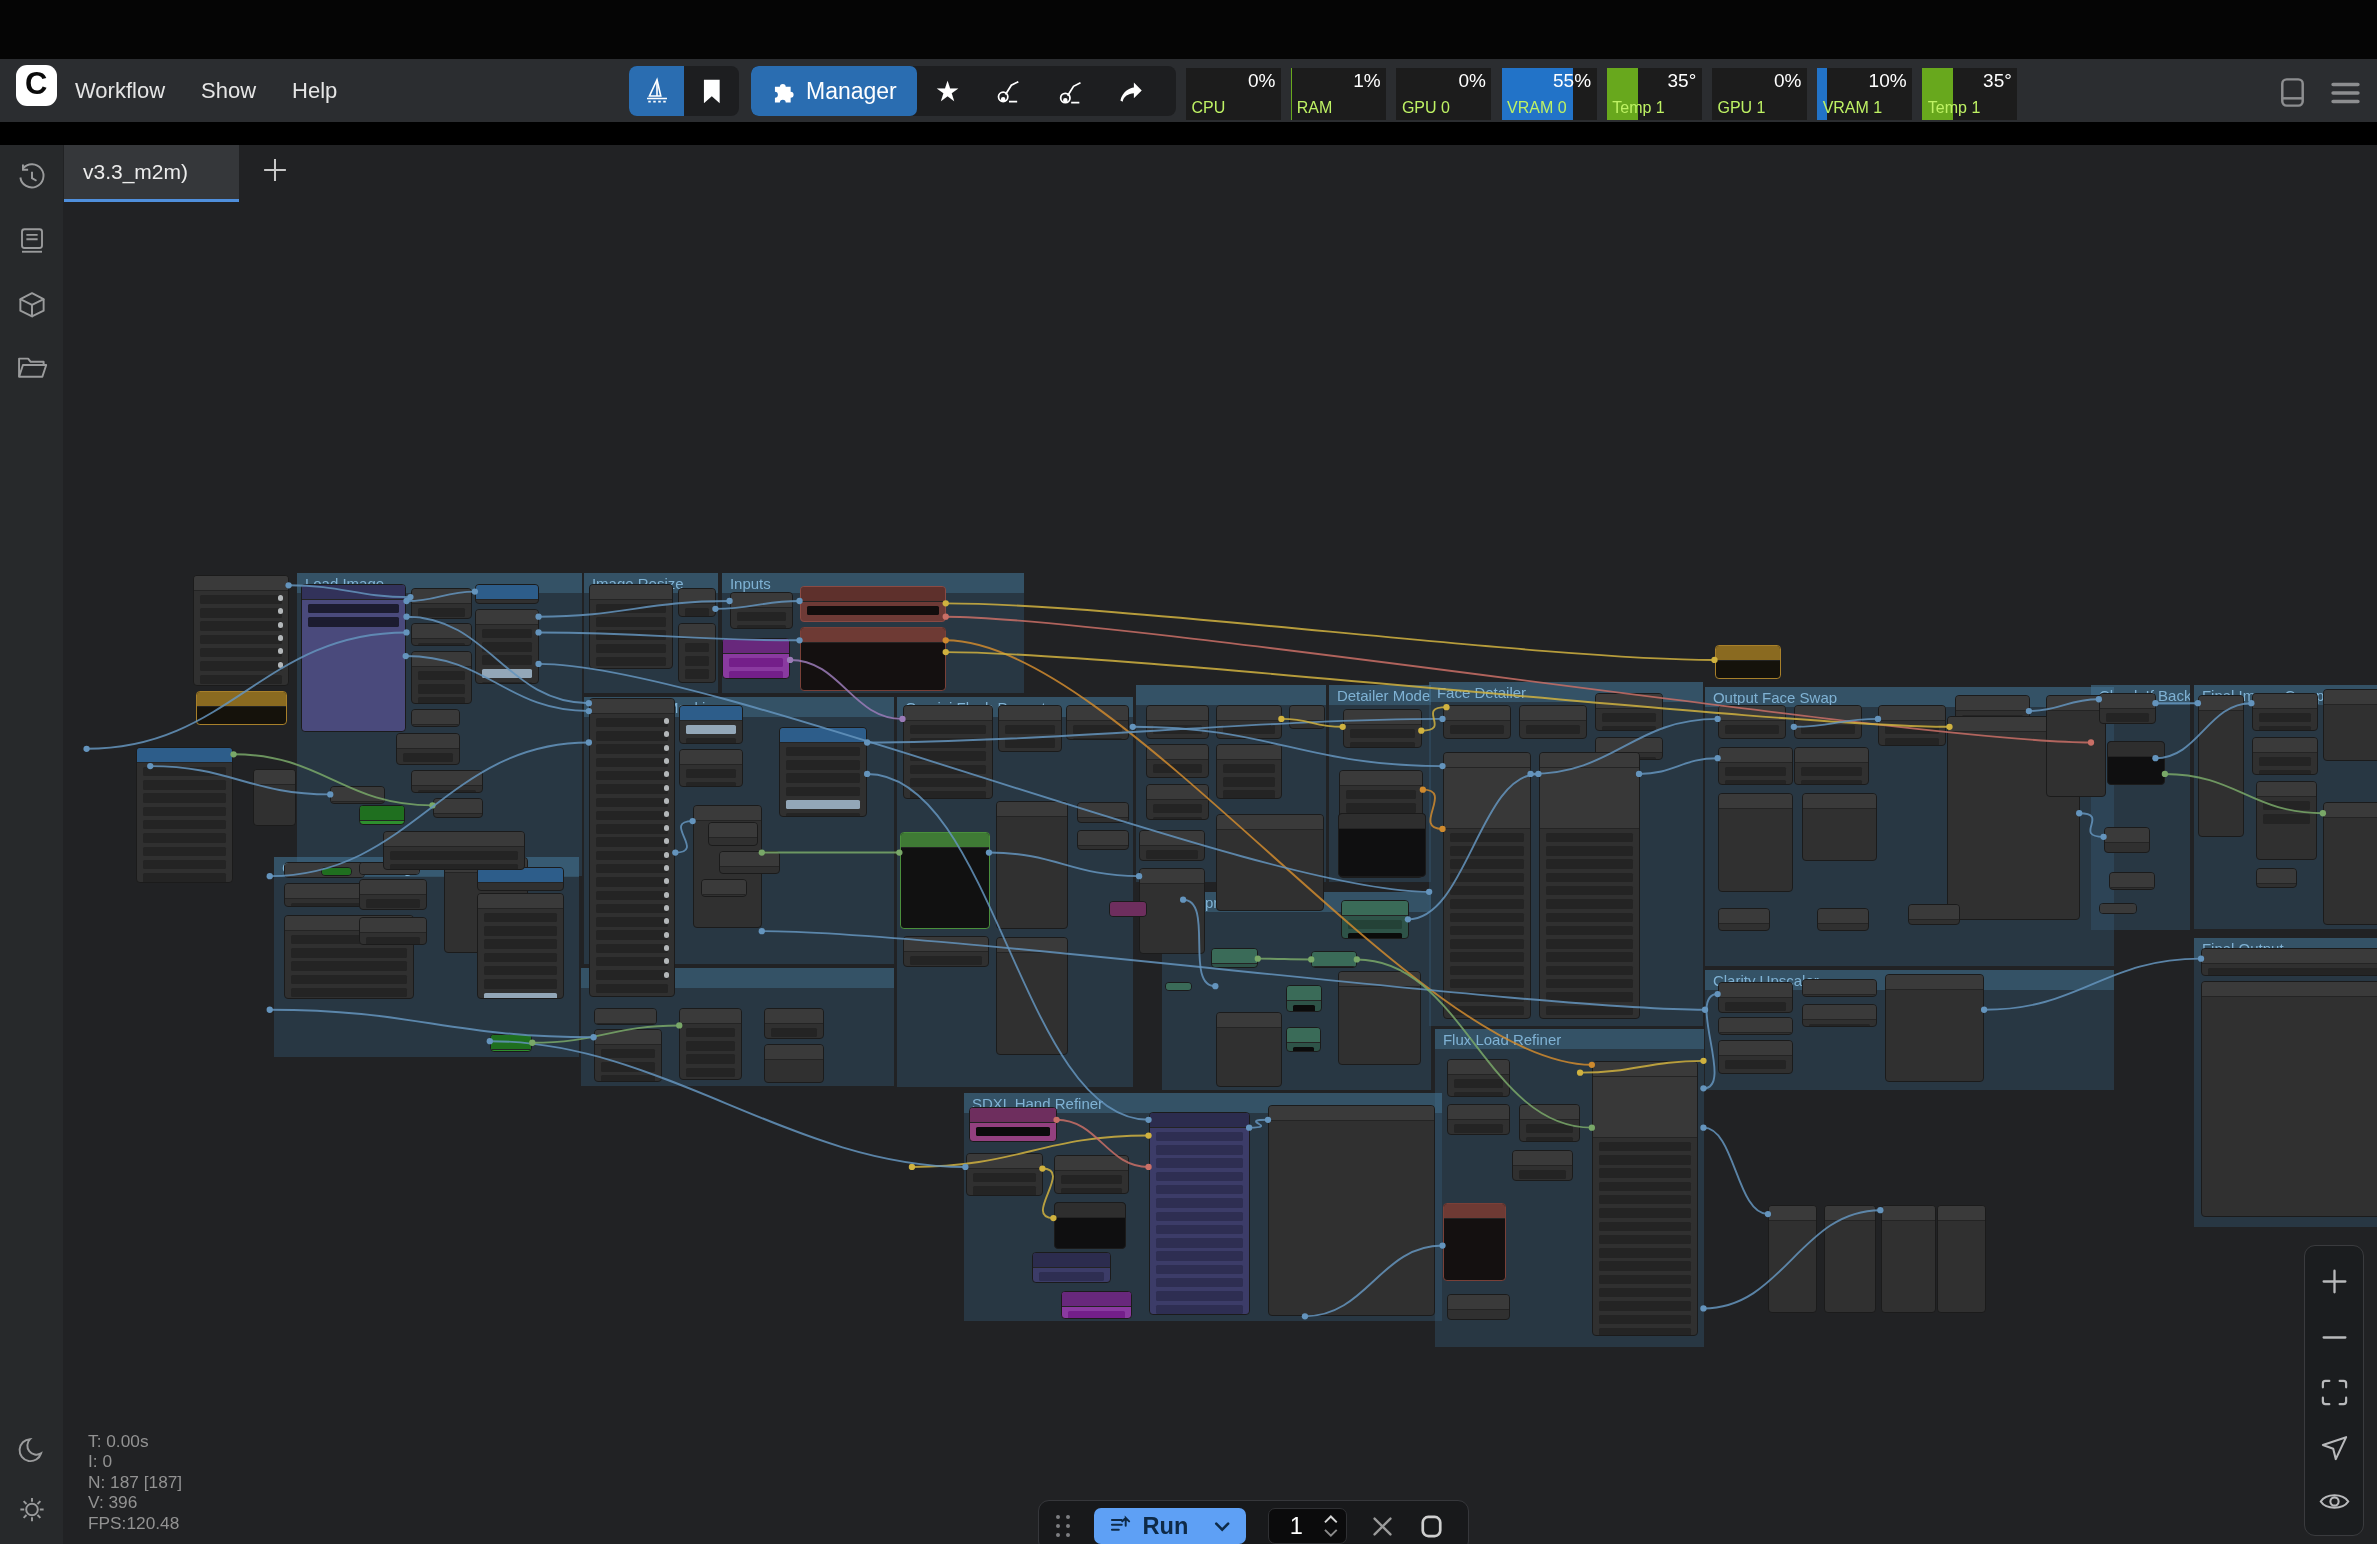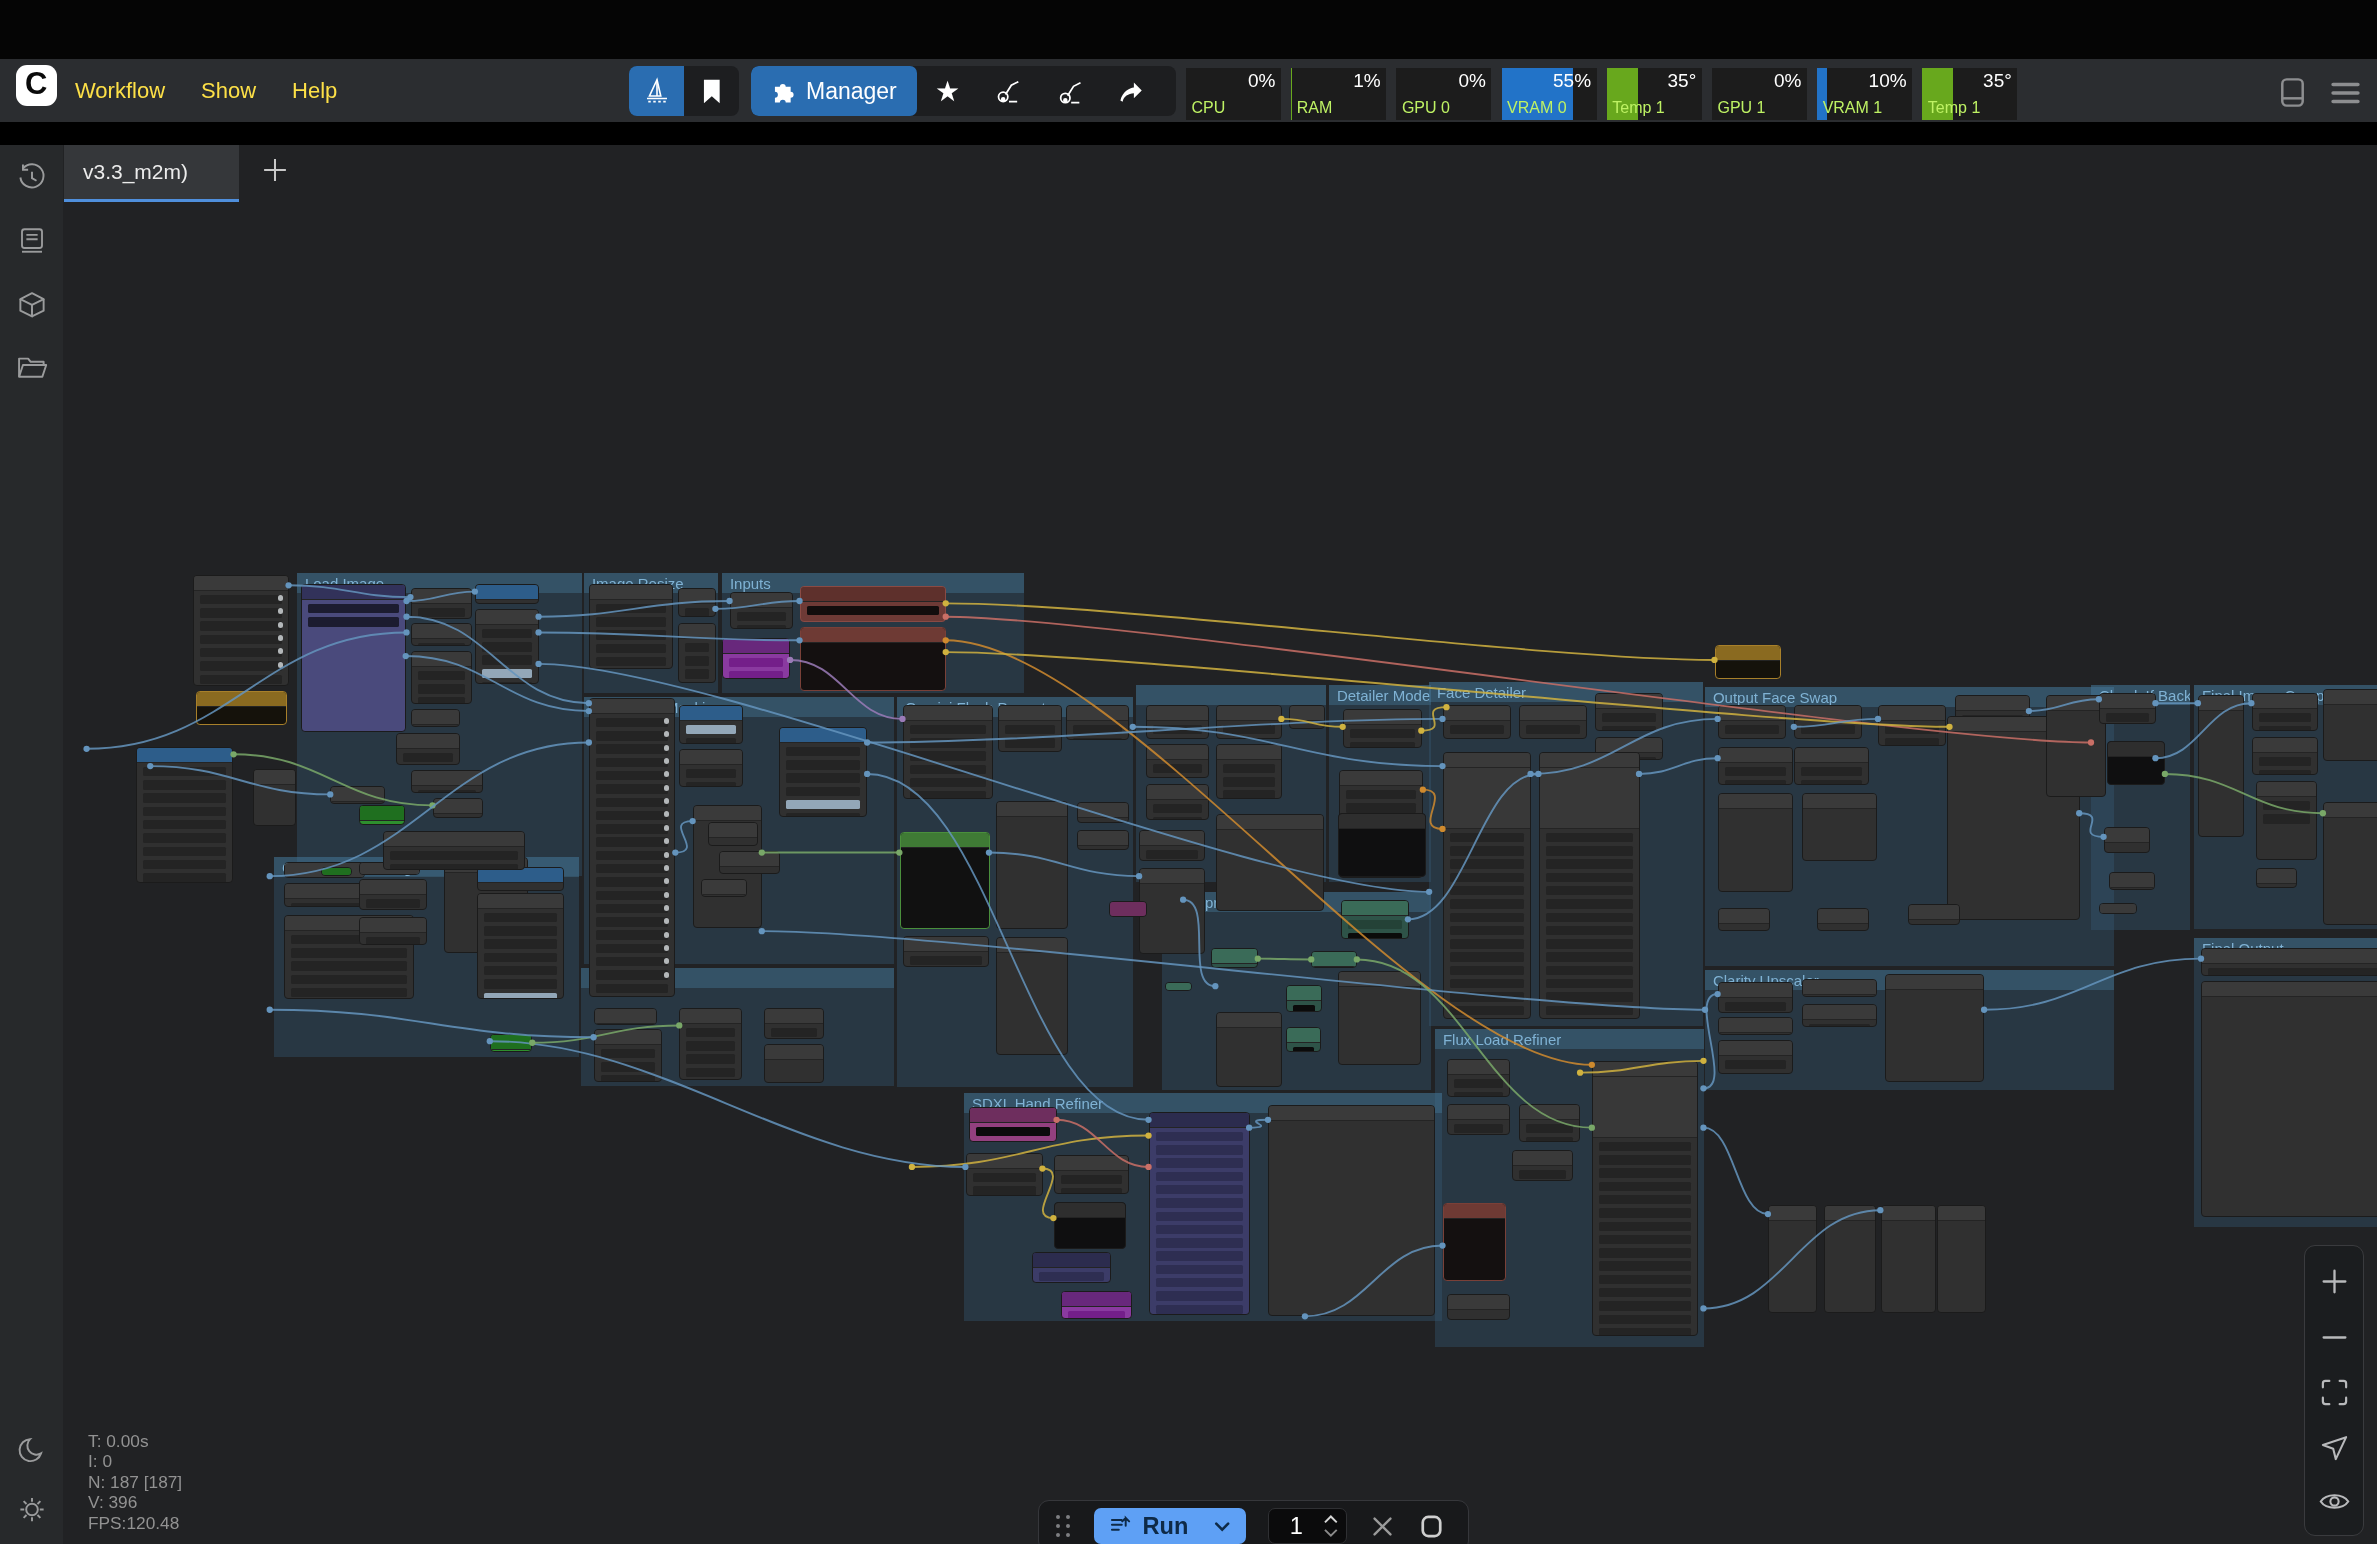--- a/index.html
+++ b/index.html
@@ -5,21 +5,21 @@
   html,body{margin:0;padding:0;background:#000;}
   #stage{position:relative;width:2377px;height:1544px;overflow:hidden;
          font-family:"Liberation Sans",sans-serif;background:#000;}
   
   #topstrip{position:absolute;left:0;top:0;width:100%;height:59px;background:#050505;}
   #menubar{position:absolute;left:0;top:59px;width:100%;height:63px;background:#2b2d30;
            display:flex;align-items:center;}
   #logo{position:absolute;left:15.7px;top:5.5px;width:41px;height:41px;background:#fff;border-radius:11px;
         display:flex;align-items:center;justify-content:center;}
   #logo span{color:#0a0a0a;font-weight:bold;font-size:31px;line-height:1;transform:translateY(-1.6px);}
-  .menu-item{color:#fde047;font-size:22px;margin-right:36px;cursor:default;}
+  .menu-item{color:#e5e5e5;font-size:22px;margin-right:36px;cursor:default;}
   #menus{margin-left:75px;display:flex;}
   .tbgroup{position:absolute;top:7px;height:50px;background:#1d1e20;border-radius:7.9px;display:flex;align-items:center;overflow:hidden;}
   .tbbtn{height:50px;display:flex;align-items:center;justify-content:center;}
   .tbbtn.blue{background:#2a6db1;}
   .icon-white svg{display:block;}
   #manager-btn{background:#2a6db1;color:#fff;font-size:23px;display:flex;align-items:center;gap:11px;
                padding:0 20.4px;height:50px;border-radius:7px;}
   #monitor{position:absolute;left:1186px;top:68px;display:flex;gap:10.2px;}
   .mon-box{position:relative;width:95px;height:52px;background:#1c1c1c;overflow:hidden;}
   .mon-fill{position:absolute;left:0;top:0;bottom:0;}

